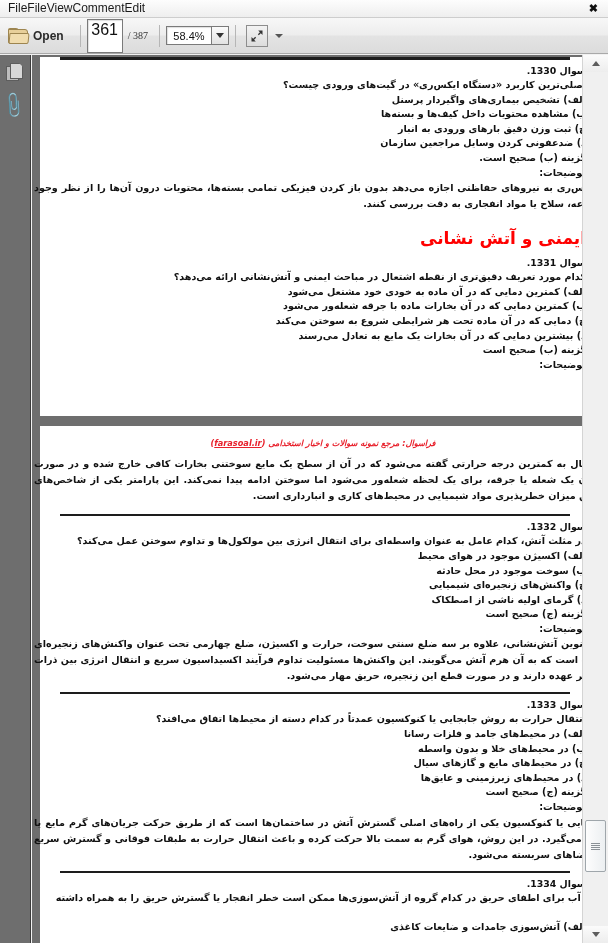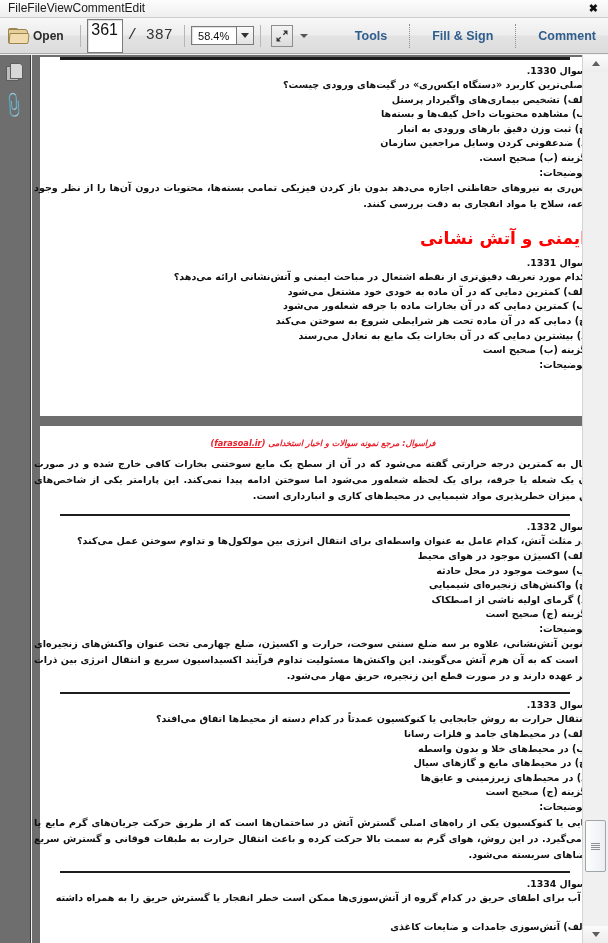--- a/index.html
+++ b/index.html
@@ -55,21 +55,21 @@
   }
   .tb-label{font-size:12px;font-weight:bold;color:#2b2b2b;font-family:"Liberation Sans",sans-serif;}
   .tb-sep{width:1px;height:22px;background:#b6b6b6;margin:0 6px;}
   .tb-dots{width:0;border-left:1px dotted #8e8e8e;height:24px;margin:0 10px;}
   .pagebox{
     width:36px;height:34px;background:#fff;border:1px solid #7a7a7a;
     box-shadow:inset 1px 1px 1px rgba(0,0,0,.13);
     font-size:16px;text-align:center;line-height:19px;color:#111;
     font-family:"Liberation Sans",sans-serif;box-sizing:border-box;
   }
-  .pagetot{font-size:15px;color:#333;margin:3px 5px;font-family:Liberation Mono, monospace;}
+  .pagetot{font-size:10px;color:#333;margin:3px 5px;font-family:Liberation Serif, serif;}
   .zoombox{
     width:45px;height:19px;background:#fff;border:1px solid #7a7a7a;border-right:none;
     box-shadow:inset 1px 1px 1px rgba(0,0,0,.13);
     font-size:11px;text-align:center;line-height:19px;color:#111;
     font-family:"Liberation Sans",sans-serif;box-sizing:border-box;
   }
   .zoomarrow{
     width:18px;height:19px;box-sizing:border-box;
     background:linear-gradient(#fbfbfb,#e2e2e2);
     border:1px solid #7a7a7a;display:flex;align-items:center;justify-content:center;
@@ -221,27 +221,20 @@
     <div style="display:flex;align-items:center;gap:7px;padding:0 4px;">
       <div class="fitbtn">
         <svg width="14" height="14" viewBox="0 0 14 14">
           <path d="M8.2 1.6h4.3v4.3l-1.7-1.7-2.0 2.0-0.9-0.9 2.0-2.0z" fill="#333"></path>
           <path d="M5.8 12.4h-4.3v-4.3l1.7 1.7 2.0-2.0 0.9 0.9-2.0 2.0z" fill="#333"></path>
         </svg>
       </div>
       <span class="caret small"></span>
     </div>
 
-    <div class="tb-right">
-      <div class="tb-link">Tools</div>
-      <div class="tb-dots"></div>
-      <div class="tb-link">Fill &amp; Sign</div>
-      <div class="tb-dots"></div>
-      <div class="tb-link">Comment</div>
-    </div>
   </div>
 
   <div class="rail">
     <div class="rail-btn">
       <span class="pages-ico">
         <span class="s1"></span>
           <span class="s2"></span>
       </span>
     </div>
     <div class="rail-btn">

